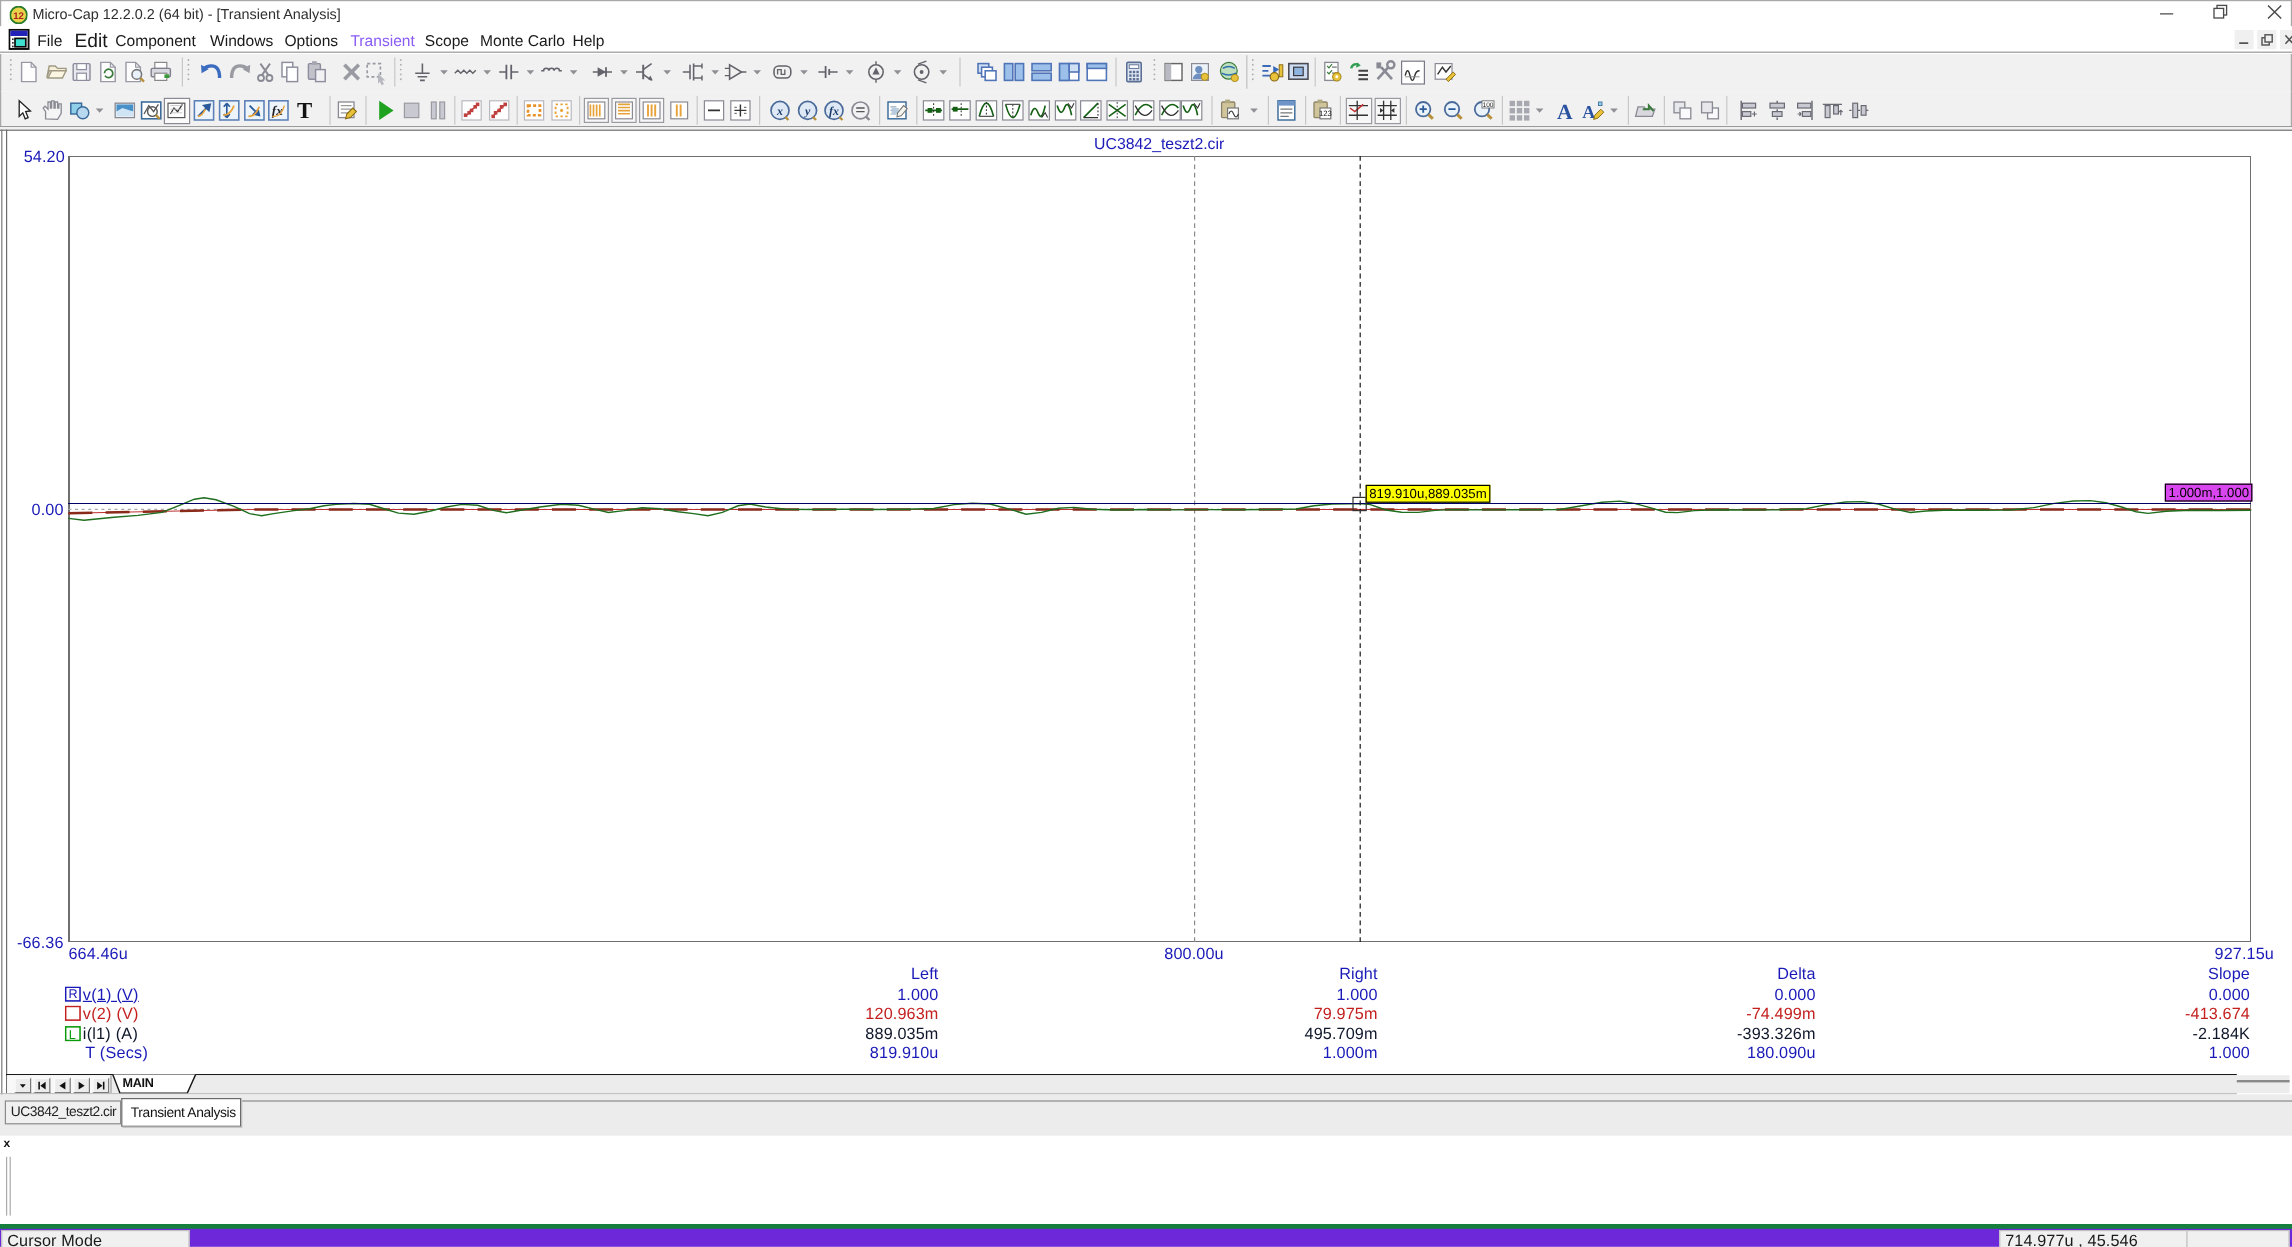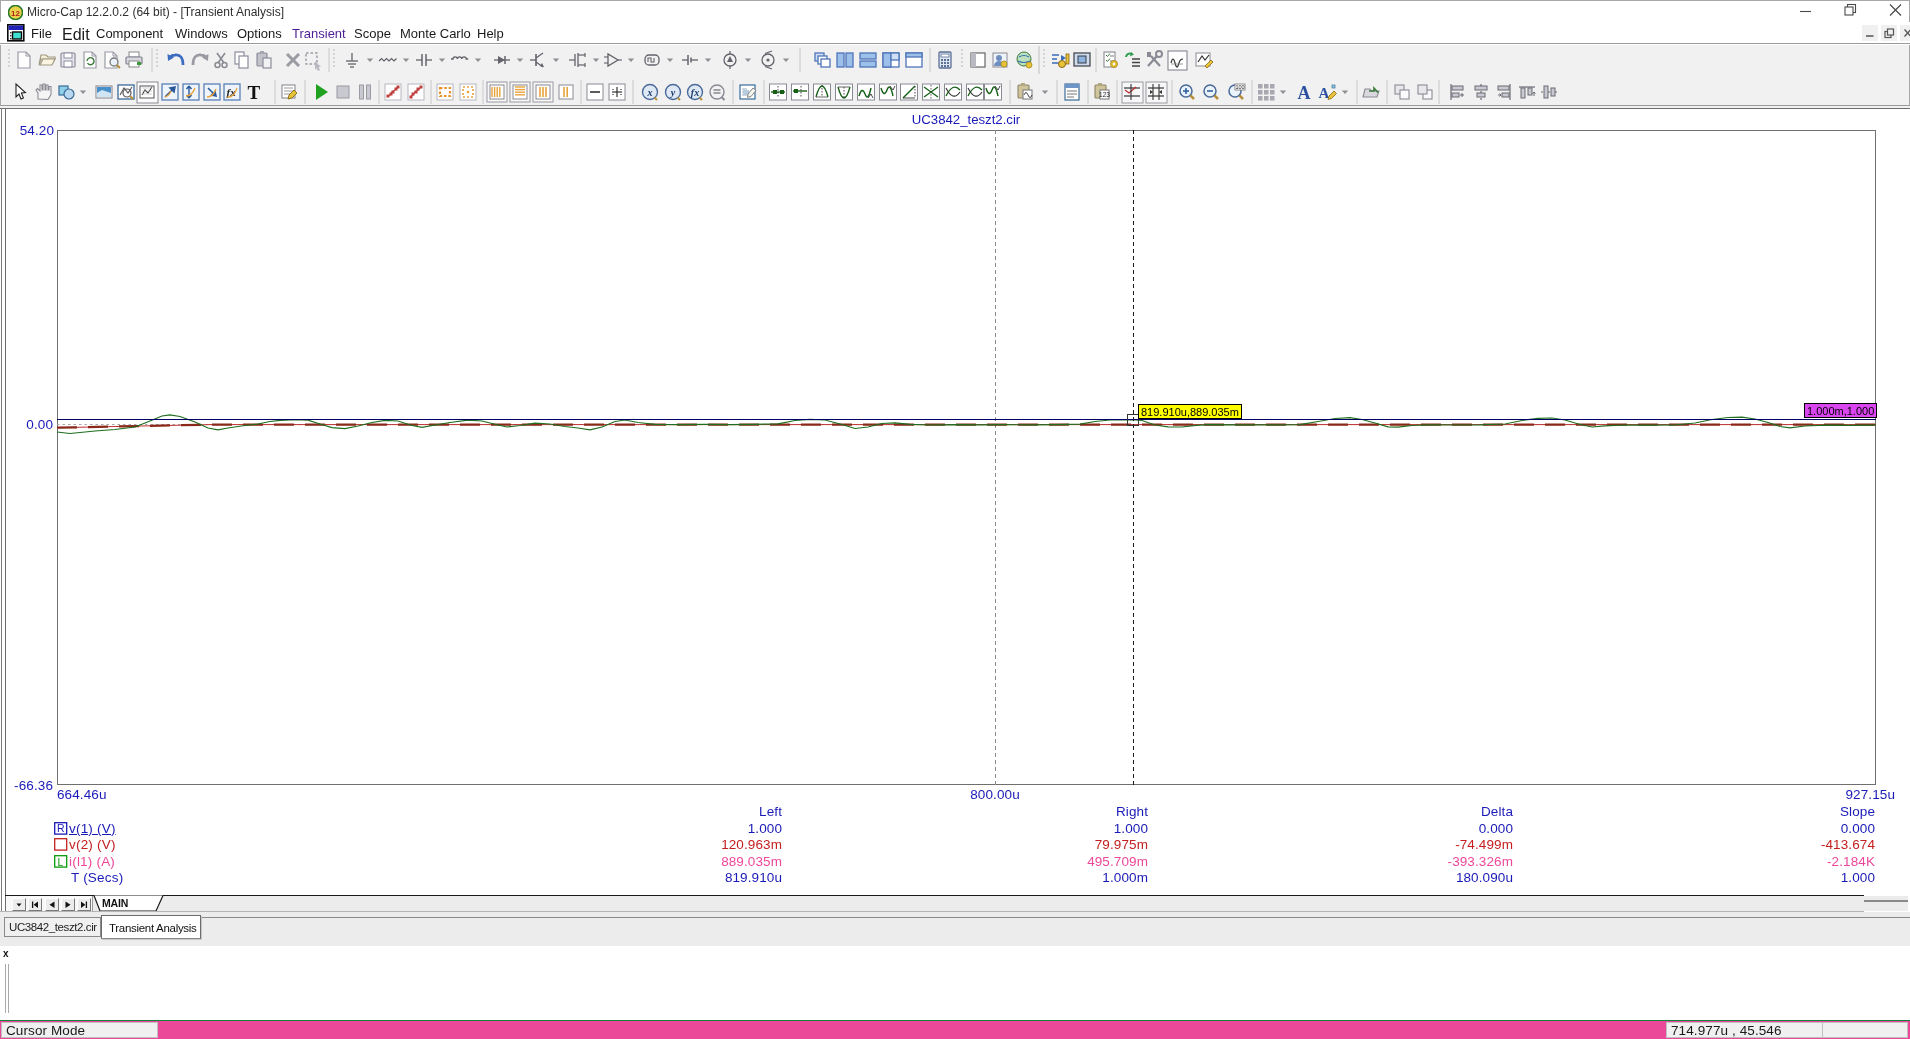--- a/index.html
+++ b/index.html
@@ -1,12 +1,12 @@
 <!DOCTYPE html>
-<html><head><meta charset="utf-8"><style>*{margin:0;padding:0;box-sizing:border-box}html,body{width:1910px;height:1039px;overflow:hidden;background:#fff;font-family:"Liberation Sans",sans-serif;-webkit-font-smoothing:antialiased}.abs{position:absolute}.blue{color:#1a1ab8}.red{color:#c42020}.grn{color:#ec4899}</style></head><body>
+<html><head><meta charset="utf-8"><style>*{margin:0;padding:0;box-sizing:border-box}html,body{width:1910px;height:1039px;overflow:hidden;background:#fff;font-family:"Liberation Sans",sans-serif;-webkit-font-smoothing:antialiased}.abs{position:absolute}.blue{color:#1a1ab8}.red{color:#c42020}.grn{color:#0f172a}</style></head><body>
 <div class="abs" style="left:0;top:0;width:1910px;height:22px;background:#ffffff;border-left:1px solid #a8a8a8;border-top:1px solid #a8a8a8;border-right:1px solid #a8a8a8">
     <svg class="abs" style="left:7px;top:4px" width="15" height="15">
       <circle cx="7.5" cy="7.5" r="7" fill="#e8d24a" stroke="#2a7a2a" stroke-width="1.6"></circle>
       <text x="7.5" y="10.5" text-anchor="middle" font-size="8" font-weight="bold" fill="#b02020">12</text>
     </svg>
     <div class="abs" style="left:26px;top:4px;font-size:12px;color:#2f2f2f">Micro-Cap 12.2.0.2 (64 bit) - [Transient Analysis]</div>
     <svg class="abs" style="left:1780px;top:0" width="130" height="22">
       <line x1="19" y1="10.5" x2="30" y2="10.5" stroke="#4a4a4a" stroke-width="1.1"></line>
       <rect x="66.5" y="3.5" width="8" height="8" fill="none" stroke="#4a4a4a" stroke-width="1.1"></rect>
       <rect x="64" y="6" width="8" height="8" fill="#fff" stroke="#4a4a4a" stroke-width="1.1"></rect>
@@ -20,21 +20,21 @@
       <rect x="5.5" y="8" width="9" height="7" fill="#40e0d0" stroke="#0a0a0a" stroke-width="1.4"></rect>
       <rect x="3" y="8" width="1.4" height="1.4" fill="#333"></rect>
       <rect x="3" y="11" width="1.4" height="1.4" fill="#333"></rect>
       <rect x="3" y="14" width="1.4" height="1.4" fill="#333"></rect>
     </svg>
     <div class="abs" style="left:31px;top:4px;font-size:13px;color:#1a1a1a">File</div>
     <div class="abs" style="left:62px;top:4px;font-size:16px;color:#1a1a1a">Edit</div>
     <div class="abs" style="left:96px;top:4px;font-size:13px;color:#1a1a1a">Component</div>
     <div class="abs" style="left:175px;top:4px;font-size:13px;color:#1a1a1a">Windows</div>
     <div class="abs" style="left:237px;top:4px;font-size:13px;color:#1a1a1a">Options</div>
-    <div class="abs" style="left:292px;top:4px;font-size:13px;color:#4c1d95">Transient</div>
+    <div class="abs" style="left:292px;top:4px;font-size:13px;color:#8b5cf6">Transient</div>
     <div class="abs" style="left:354px;top:4px;font-size:13px;color:#1a1a1a">Scope</div>
     <div class="abs" style="left:400px;top:4px;font-size:13px;color:#1a1a1a">Monte Carlo</div>
     <div class="abs" style="left:477px;top:4px;font-size:13px;color:#1a1a1a">Help</div>
     <svg class="abs" style="left:1862px;top:1px" width="48" height="20">
       <rect x="0" y="2" width="16" height="16" fill="#f0f0f0"></rect>
       <rect x="19" y="2" width="16" height="16" fill="#f0f0f0"></rect>
       <rect x="38" y="2" width="10" height="16" fill="#f0f0f0"></rect>
       <line x1="4" y1="13" x2="11.5" y2="13" stroke="#555" stroke-width="1.5"></line>
       <rect x="23" y="8.5" width="6" height="6" fill="none" stroke="#555" stroke-width="1.2"></rect>
       <rect x="25.5" y="6" width="6" height="6" fill="#f0f0f0" stroke="#555" stroke-width="1.2"></rect>
@@ -539,16 +539,16 @@
     <div class="abs" style="left:0;top:808px;width:1910px;height:30px;background:#ececec"></div>
     <div class="abs" style="left:201px;top:809px;width:1709px;height:1px;background:#8a8a8a"></div>
     <div class="abs" style="left:4px;top:809px;width:97px;height:20px;background:#f0f0f0;border:1px solid #8a8a8a;font-size:11.5px;letter-spacing:-0.4px;color:#222;padding:3px 0 0 4px;white-space:nowrap;overflow:hidden">UC3842_teszt2.cir</div>
     <div class="abs" style="left:101px;top:807px;width:100px;height:24px;background:#ffffff;border:1px solid #6a6a6a;border-bottom:1px solid #8a8a8a;font-size:11.5px;letter-spacing:-0.3px;color:#111;padding:6px 0 0 7px;white-space:nowrap;overflow:hidden;box-shadow:1px 1px 0 #c8c8c8">Transient Analysis</div>
     <div class="abs" style="left:0;top:837.5px;width:1910px;height:1px;background:#b4b4b4"></div>
     <div class="abs" style="left:0;top:838px;width:1910px;height:74px;background:#ffffff"></div>
     <div class="abs" style="left:3px;top:841px;width:9px;height:10px;font-size:10px;font-weight:bold;color:#111;line-height:9px">x</div>
     <div class="abs" style="left:5px;top:856px;width:1px;height:49px;background:#aaa"></div>
     <div class="abs" style="left:8px;top:856px;width:1px;height:49px;background:#aaa"></div>
   </div>
-<div class="abs" style="left:0;top:1020px;width:1910px;height:19px;background:#ec4899;border-top:1px solid #15803d">
+<div class="abs" style="left:0;top:1020px;width:1910px;height:19px;background:#6d28d9;border-top:4px solid #15803d">
     <div style="position:absolute;top:1px;height:16px;border:1px solid #c0c0c0;font-size:13.5px;letter-spacing:0.1px;color:#1a1a1a;padding:0px 4px;background:#f0f0f0;left:1px;width:157px">Cursor Mode</div>
     <div style="position:absolute;top:1px;height:16px;border:1px solid #c0c0c0;font-size:13.5px;letter-spacing:0.1px;color:#1a1a1a;padding:0px 4px;background:#f0f0f0;left:1666px;width:157px">714.977u , 45.546</div>
     <div style="position:absolute;top:1px;height:16px;border:1px solid #c0c0c0;font-size:13.5px;letter-spacing:0.1px;color:#1a1a1a;padding:0px 4px;background:#f0f0f0;left:1822px;width:86px"></div>
   </div>
 </body></html>

